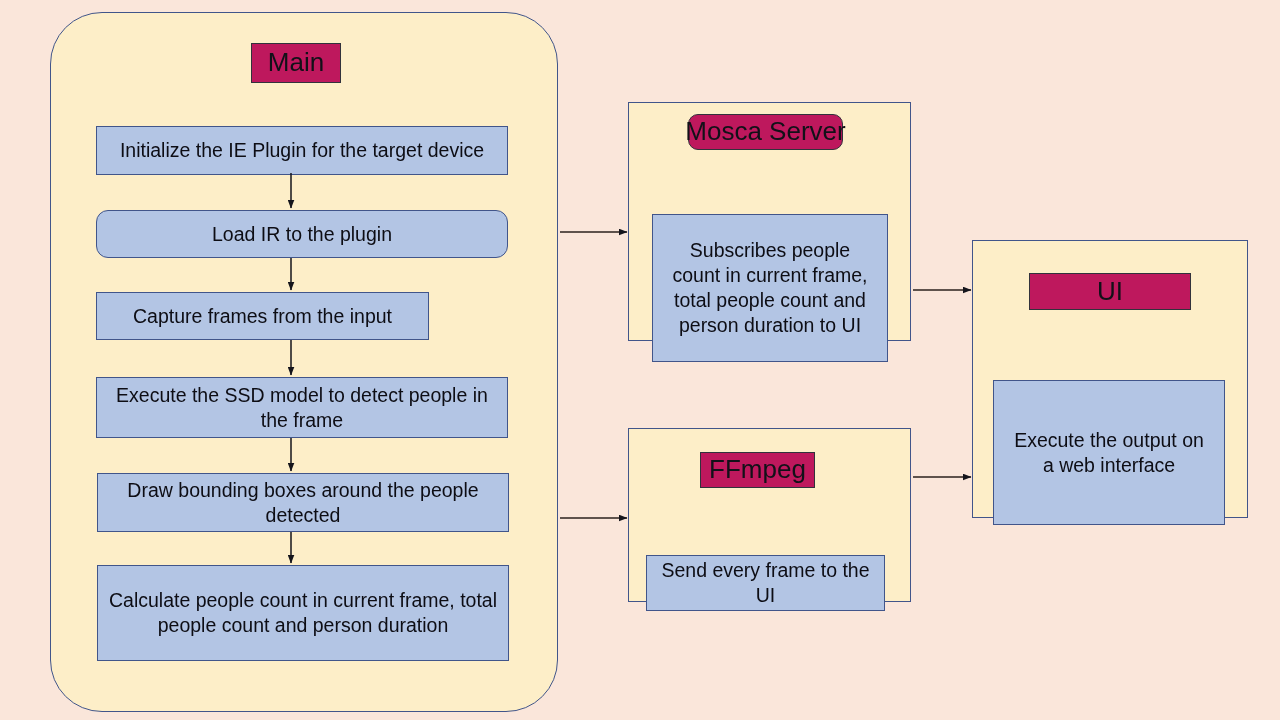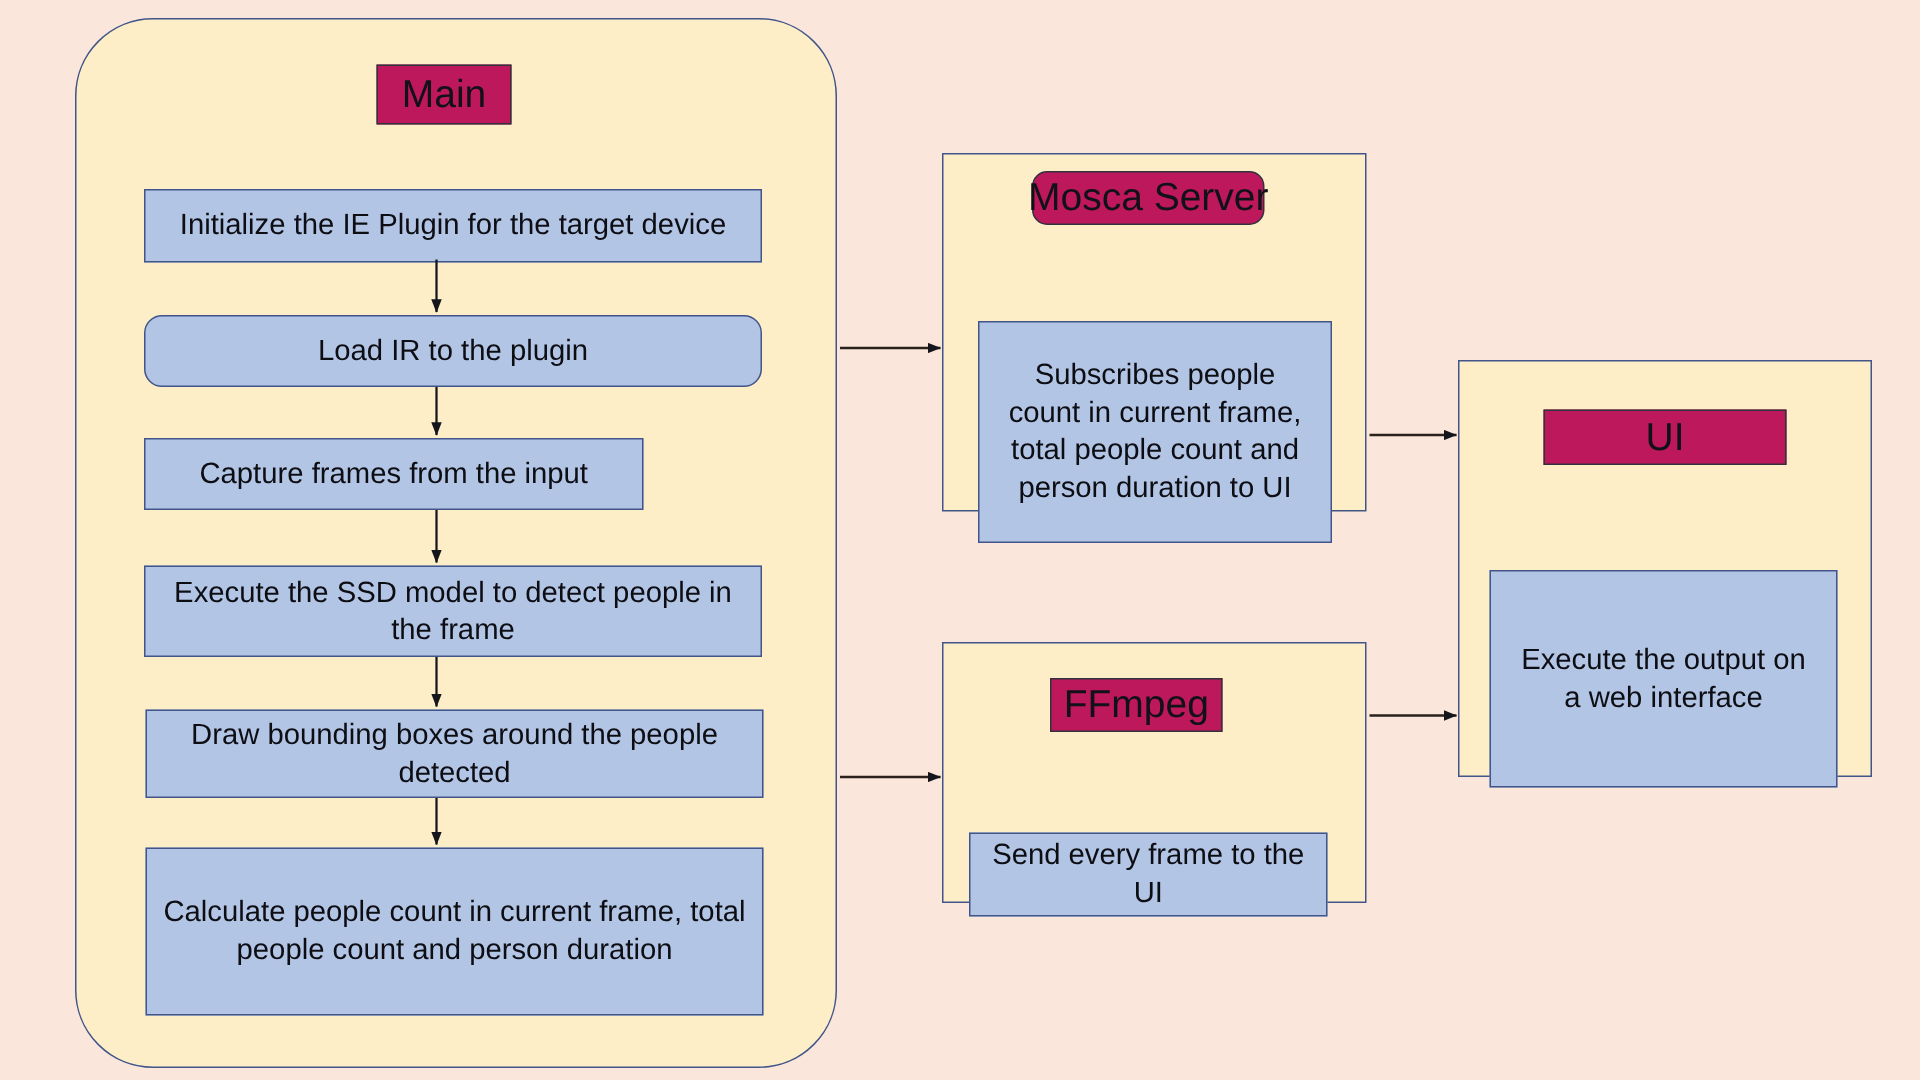--- a/index.html
+++ b/index.html
@@ -90,21 +90,21 @@
   <div class="pbox" style="left:96px; top:114px; width:412px; height:49px;margin-top:12px;">Initialize the IE Plugin for the target device</div>
 
   <div class="pbox" style="left:96px; top:210px; width:412px; height:48px;border-radius:12px;">Load IR to the plugin</div>
 
   <div class="pbox" style="left:96px; top:292px; width:333px; height:48px;">Capture frames from the input</div>
 
   <div class="pbox" style="left:96px; top:377px; width:412px; height:61px;">Execute the SSD model to detect people in the frame</div>
 
   <div class="pbox" style="left:97px; top:473px; width:412px; height:59px;">Draw bounding boxes around the people detected</div>
 
-  <div class="pbox" style="left:97px; top:565px; width:412px; height:112px;">Calculate people count in current frame, total people count and person duration</div>
+  <div class="pbox" style="left:97px; top:565px; width:412px; height:96px;">Calculate people count in current frame, total people count and person duration</div>
 
   <div class="group" style="left:628px; top:102px; width:283px; height:239px;">
   </div>
 
   <div class="title-chip" style="left:688px; top:114px; width:155px; height:36px;border-radius:10px;">Mosca Server</div>
 
   <div class="pbox small-pad" style="left:652px; top:174px; width:236px; height:148px;">Subscribes people count in current frame, total people count and person duration to UI</div>
 
   <div class="group" style="left:628px; top:428px; width:283px; height:174px;">
   </div>

